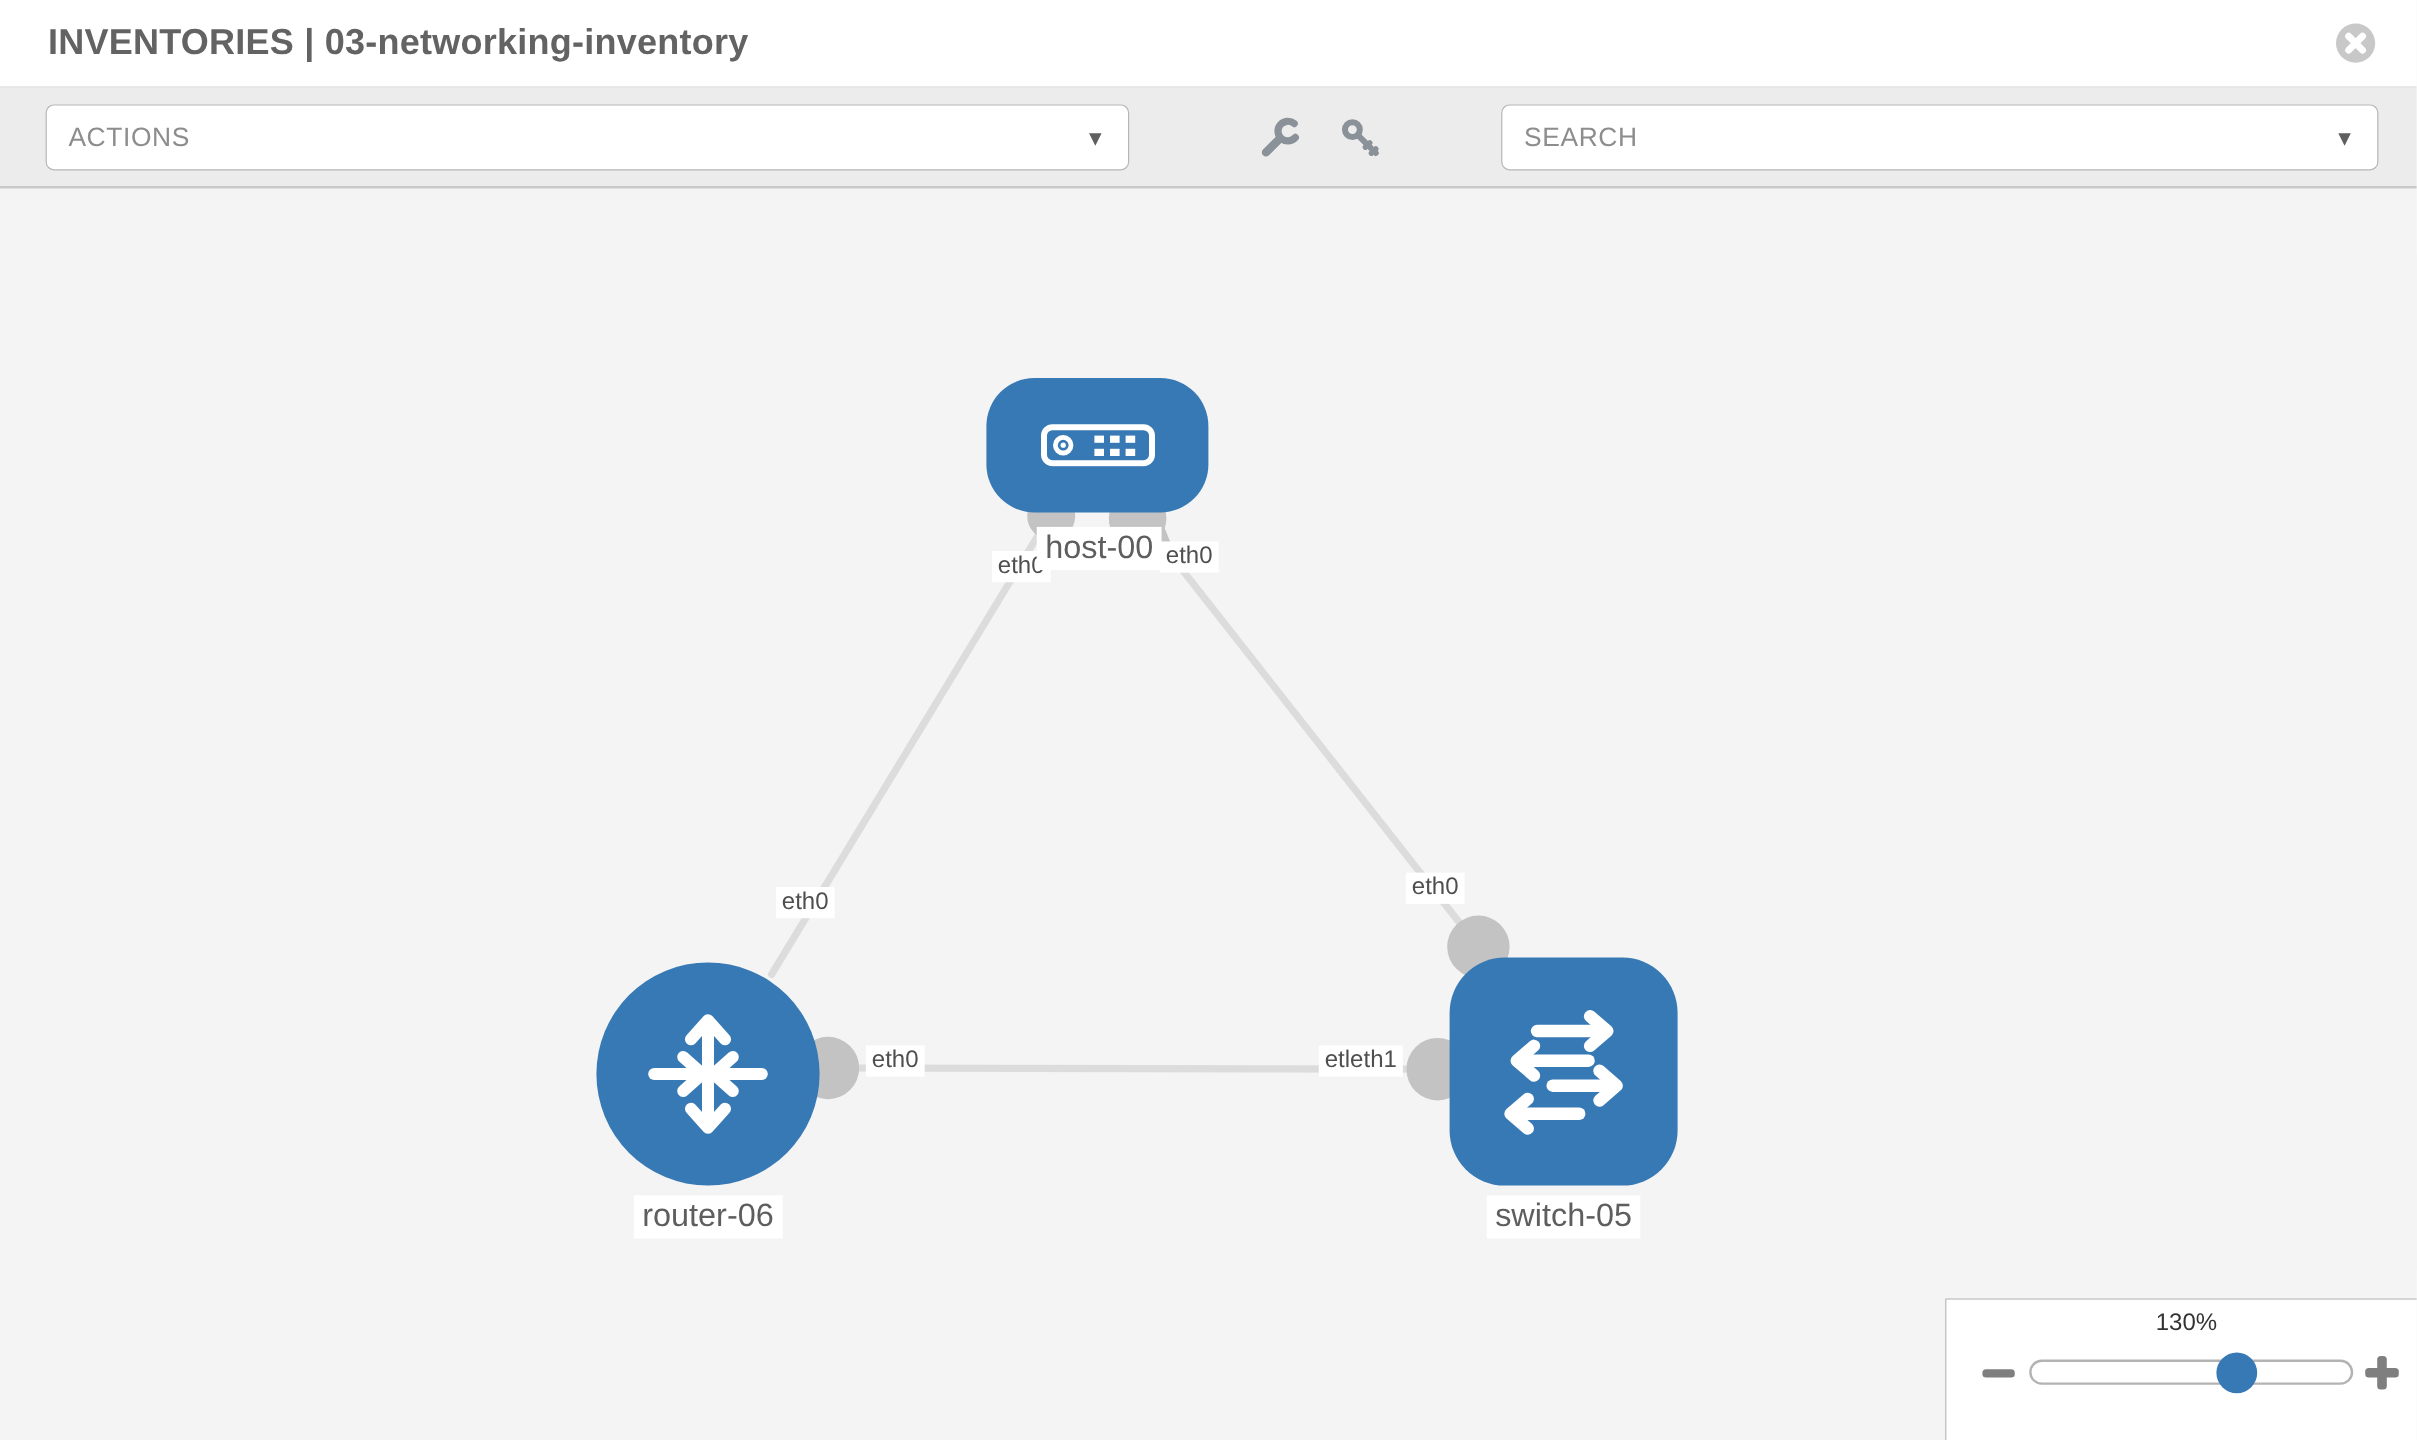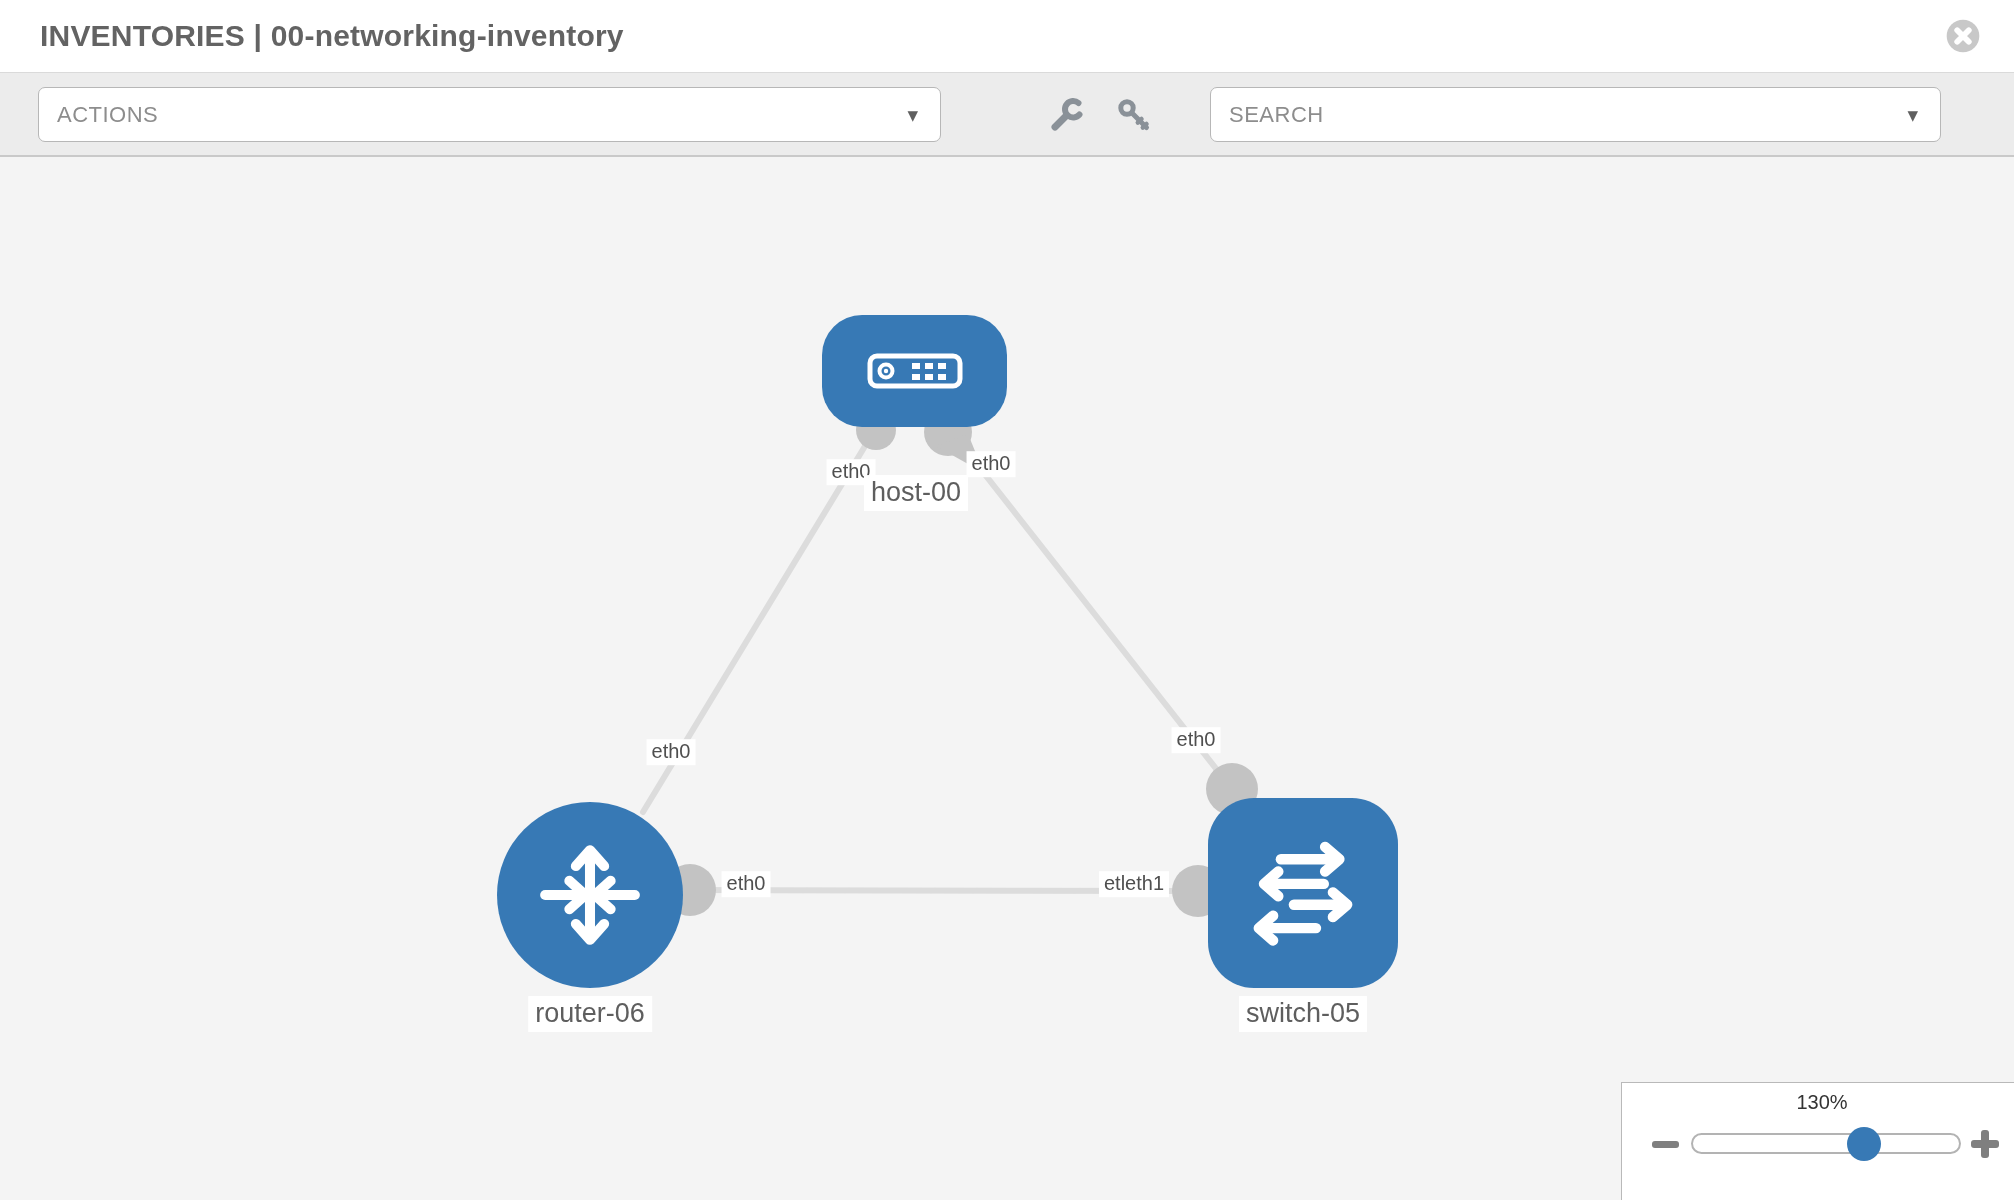--- a/index.html
+++ b/index.html
@@ -10,21 +10,21 @@
   
   .app-header{position:absolute;top:0;left:0;width:2014px;height:72px;background:#ffffff;border-bottom:1px solid #dadada;z-index:30;}
   .page-title{position:absolute;left:40px;top:50%;transform:translateY(-50%);font-size:30px;font-weight:bold;color:#636363;letter-spacing:.2px;white-space:nowrap;}
   .close-btn{position:absolute;right:34px;top:19px;width:34px;height:34px;cursor:pointer;}
   
   .toolbar{position:absolute;top:73px;left:0;width:2014px;height:82px;background:#ececec;border-bottom:2px solid #c9c9c9;z-index:29;}
   .dropdown{position:absolute;top:14px;height:55px;background:#fff;border:1px solid #b7b7b7;border-radius:7px;box-sizing:border-box;cursor:pointer;}
   .dropdown .lbl{position:absolute;left:18px;top:50%;transform:translateY(-50%);font-size:22px;color:#8d8d8d;letter-spacing:.5px;}
   .dropdown .caret{position:absolute;right:22px;top:50%;transform:translateY(-50%);font-size:21px;color:#5f5f5f;}
   .dd-actions{left:38px;width:903px;}
-  .dd-search{left:1210px;width:731px;}
+  .dd-search{left:1251px;width:731px;}
   .tool-icon{position:absolute;top:24px;width:36px;height:36px;cursor:pointer;}
   .tool-wrench{left:1049px;}
   .tool-key{left:1116px;}
   
   .topo-canvas{position:absolute;top:155px;left:0;width:2014px;height:1045px;background:#f4f4f4;}
   .links-layer{position:absolute;top:0;left:0;width:2014px;height:1200px;pointer-events:none;z-index:1;}
   .node{position:absolute;background:#3779b5;z-index:5;display:flex;align-items:center;justify-content:center;cursor:pointer;}
   .node-host{left:822px;top:315px;width:185px;height:112px;border-radius:40px;}
   .node-router{left:497px;top:802px;width:186px;height:186px;border-radius:50%;}
   .node-switch{left:1208px;top:798px;width:190px;height:190px;border-radius:46px;}
@@ -103,21 +103,21 @@
     </svg>
   </div>
 
   <div class="chip iface-chip" style="left:851px;top:472px;">eth0</div>
   <div class="chip iface-chip" style="left:991px;top:464px;">eth0</div>
   <div class="chip iface-chip" style="left:671px;top:752px;">eth0</div>
   <div class="chip iface-chip" style="left:1196px;top:740px;">eth0</div>
   <div class="chip iface-chip" style="left:746px;top:884px;">eth0</div>
   <div class="chip iface-chip" style="left:1134px;top:884px;">etleth1</div>
 
-  <div class="chip node-chip" style="left:916px;top:457px;margin-top:36px;">host-00</div>
+  <div class="chip node-chip" style="left:916px;top:457px;">host-00</div>
   <div class="chip node-chip" style="left:590px;top:1014px;">router-06</div>
   <div class="chip node-chip" style="left:1303px;top:1014px;">switch-05</div>
 
   <div class="toolbar">
     <div class="dropdown dd-actions">
       <span class="lbl">ACTIONS</span>
       <span class="caret">▾</span>
     </div>
 
     <div class="tool-icon tool-wrench">
@@ -135,21 +135,21 @@
       </svg>
     </div>
 
     <div class="dropdown dd-search">
       <span class="lbl">SEARCH</span>
       <span class="caret">▾</span>
     </div>
   </div>
 
   <div class="app-header">
-    <div class="page-title">INVENTORIES | 00-networking-inventory</div>
+    <div class="page-title">INVENTORIES | 03-networking-inventory</div>
     <div class="close-btn">
       <svg width="34" height="34" viewBox="0 0 100 100">
         <circle cx="50" cy="50" r="48" fill="#c8c8c8"></circle>
         <path d="M33 33 L67 67 M67 33 L33 67" stroke="#fff" stroke-width="17" stroke-linecap="round" fill="none"></path>
       </svg>
     </div>
   </div>
 
   <div class="zoom-panel">
     <div class="zoom-level">130%</div>

